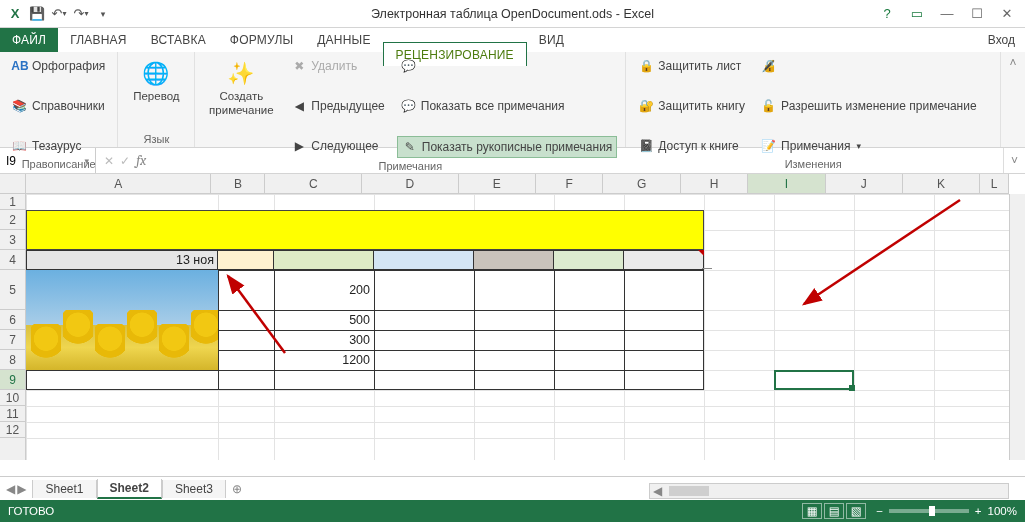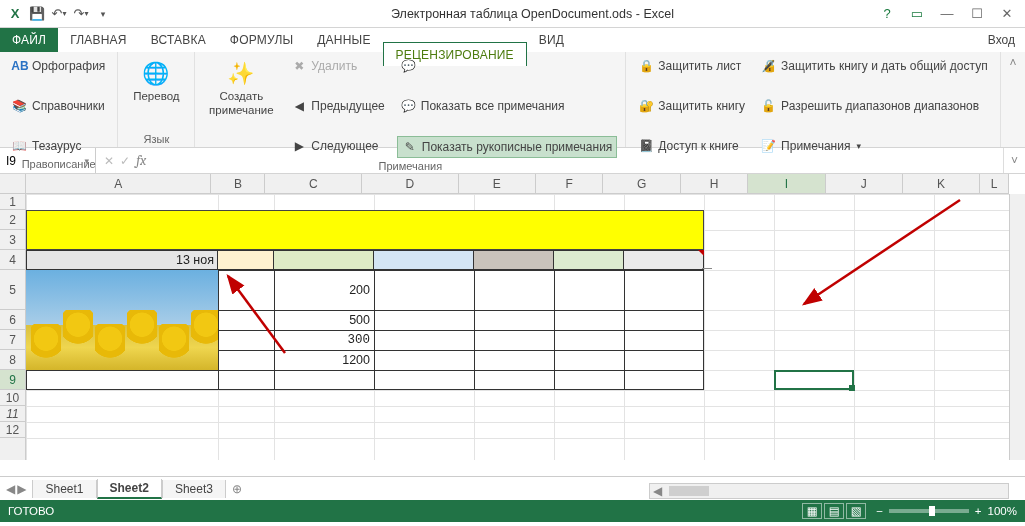--- a/index.html
+++ b/index.html
@@ -1,20 +1,20 @@
 <!DOCTYPE html>
 <html><head>
 <meta charset="utf-8">
 <style>
   * { box-sizing: border-box; margin: 0; padding: 0; font-family: "Segoe UI", Tahoma, sans-serif; }
   body { width: 1025px; height: 526px; background: #fff; overflow: hidden; font-size: 12px; color: #444; position: relative; }
   .titlebar { height: 28px; background: #fff; display: flex; align-items: center; position: relative; border-bottom: 1px solid #d4d4d4; }
   .qat { display: flex; align-items: center; gap: 4px; padding-left: 6px; }
   .qat-item { width: 18px; height: 18px; display:flex; align-items:center; justify-content:center; font-size:13px; color:#555; cursor:pointer; }
-  .title-text { position:absolute; left:50%; transform:translateX(-50%); font-size:12.5px; color:#333;margin-left:20px; }
+  .title-text { position:absolute; left:50%; transform:translateX(-50%); font-size:12.5px; color:#333; }
   .win-controls { margin-left:auto; display:flex; align-items:center; gap:2px; padding-right:4px;}
   .win-btn { width:28px; height:20px; display:flex; align-items:center; justify-content:center; font-size:13px; color:#666; cursor:pointer;}
   .win-btn.green { color:#1a7a3f; }
   .menubar { height: 24px; display:flex; align-items:stretch; background:#fff; }
   .tab { padding: 0 12px; display:flex; align-items:center; font-size:12px; color:#444; text-transform:uppercase; letter-spacing:0.2px; cursor:pointer;}
   .tab.file { background:#217346; color:#fff; }
   .tab.active { background:#fff; border:1px solid #217346; border-bottom:none; color:#4d7c0f; position:relative; top:14px; }
   .signin { margin-left:auto; padding:0 10px; font-size:12px; color:#444; display:flex; align-items:center;}
   .ribbon { height: 96px; background:#f5f5f5; border-bottom:1px solid #d4d4d4; display:flex; }
   .group { border-right:1px solid #e1e1e1; padding:4px 8px 2px 8px; display:flex; flex-direction:column; justify-content:space-between; position:relative;}
@@ -187,33 +187,33 @@
             <span>Защитить книгу</span>
           </div>
         <div class="rbtn small">
             <span class="ic">📓</span>
             <span>Доступ к книге</span>
           </div>
       </div>
       <div class="stack">
         <div class="rbtn small">
             <span class="ic">🔏</span>
-            <span>Защитить книгу и дать общий доступ</span>
           </div>
         <div class="rbtn small">
             <span class="ic">🔓</span>
-            <span>Разрешить диапазонов диапазонов</span>
+            <span>Разрешить изменение примечание</span>
           </div>
         <div class="rbtn small">
             <span class="ic">📝</span>
             <span>Примечания</span>
             <span style="font-size:9px;margin-left:2px;">▾</span>
           </div>
       </div>
     </div>
+    <div class="group-label">Изменения</div>
   </div>
   <div style="width:24px;display:flex;align-items:flex-start;justify-content:center;padding-top:4px;">
     <span style="color:#888;cursor:pointer;">˄</span>
   </div>
 </div>
 
 <div class="namebox-row">
   <div class="namebox">
     <input value="I9" style="">
     <span style="font-size:9px;color:#888;">▾</span>
@@ -247,21 +247,21 @@
       <div class="rowh" style="height: 16px;">1</div>
       <div class="rowh" style="height: 20px;">2</div>
       <div class="rowh" style="height: 20px;">3</div>
       <div class="rowh" style="height: 20px;">4</div>
       <div class="rowh" style="height: 40px;">5</div>
       <div class="rowh" style="height: 20px;">6</div>
       <div class="rowh" style="height: 20px;">7</div>
       <div class="rowh" style="height: 20px;">8</div>
       <div class="rowh sel" style="height: 20px;">9</div>
       <div class="rowh" style="height: 16px;">10</div>
-      <div class="rowh" style="height: 16px; font-style: italic;">11</div>
+      <div class="rowh" style="height: 16px;">11</div>
       <div class="rowh" style="height: 16px;">12</div>
     </div>
   <div class="grid" id="grid">
       <div class="gridline-v" style="left: 0px;"></div>
       <div class="gridline-v" style="left: 192px;"></div>
       <div class="gridline-v" style="left: 248px;"></div>
       <div class="gridline-v" style="left: 348px;"></div>
       <div class="gridline-v" style="left: 448px;"></div>
       <div class="gridline-v" style="left: 528px;"></div>
       <div class="gridline-v" style="left: 598px;"></div>
@@ -308,21 +308,21 @@
         <div class="field"></div>
         <div class="flw" style="left: 5px; bottom: 4px;"></div>
         <div class="flw" style="left: 37px; bottom: 18px;"></div>
         <div class="flw" style="left: 69px; bottom: 4px;"></div>
         <div class="flw" style="left: 101px; bottom: 18px;"></div>
         <div class="flw" style="left: 133px; bottom: 4px;"></div>
         <div class="flw" style="left: 165px; bottom: 18px;"></div>
       </div>
       <div class="cell right" style="left: 248px; top: 76px; width: 100px; height: 40px;">200</div>
       <div class="cell right" style="left: 248px; top: 116px; width: 100px; height: 20px;">500</div>
-      <div class="cell right" style="left: 248px; top: 136px; width: 100px; height: 20px; font-family: Liberation Mono, monospace;">300</div>
+      <div class="cell right" style="left: 248px; top: 136px; width: 100px; height: 20px;">300</div>
       <div class="cell right" style="left: 248px; top: 156px; width: 100px; height: 20px;">1200</div>
       <div class="comment-ind" style="left: 672px; top: 56px;"></div>
       <div style="position: absolute; left: 676px; top: 74px; width: 10px; height: 1px; background: rgb(136, 136, 136);"></div>
       <div class="sel-cell" style="left: 748px; top: 176px; width: 80px; height: 20px;"></div>
     </div>
   <div class="vscroll-dummy"></div>
 
   <svg class="arrow" style="left:220px; top:94px;" width="70" height="90">
     <defs>
         <marker id="ah1" markerWidth="10" markerHeight="10" refX="7" refY="3" orient="auto">

